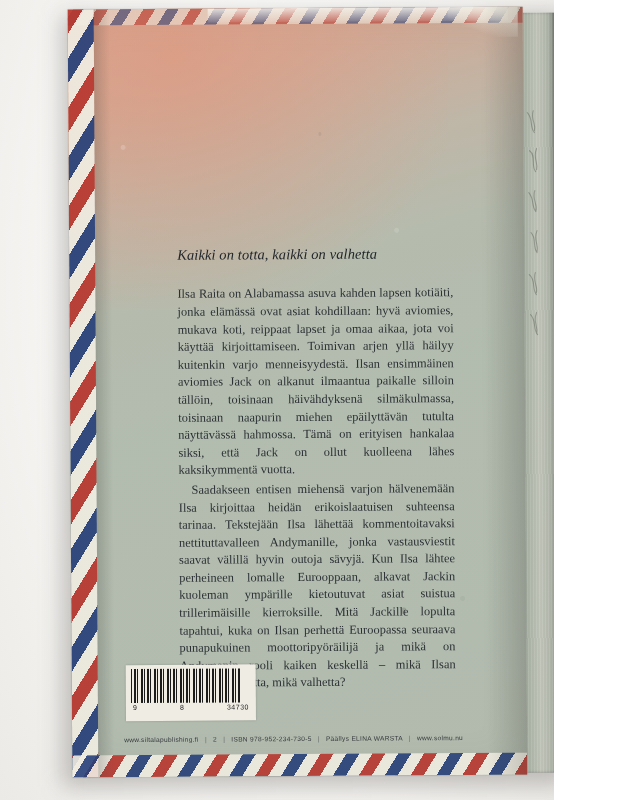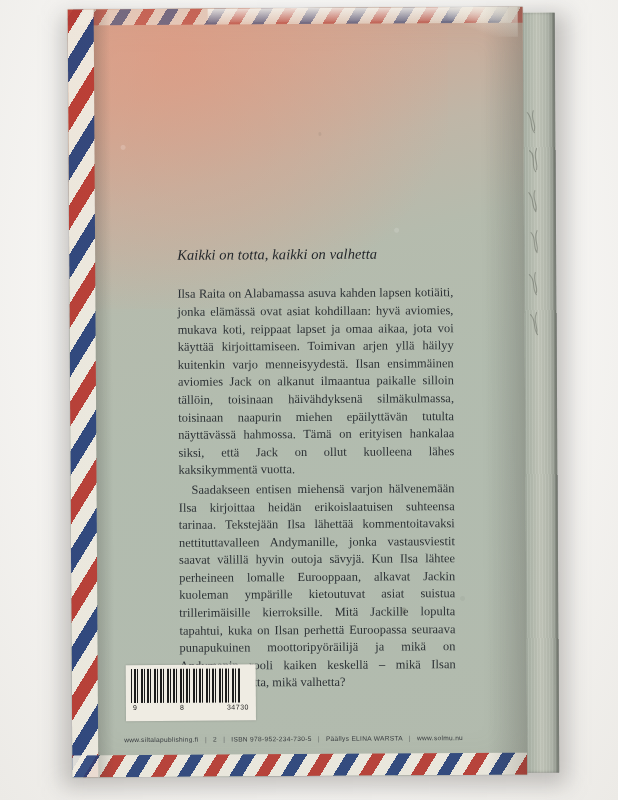--- a/index.html
+++ b/index.html
@@ -10,21 +10,21 @@
   body {
     width: 618px;
     height: 800px;
     overflow: hidden;
     font-family: "Liberation Serif", serif;
   }
 
   
   .photo-stage {
     position: relative;
-    width: 618px;
+    width: 554px;
     height: 800px;
     background: #f2f2f0;
     overflow: hidden;
   }
 
   
   .backdrop {
     position: absolute;
     inset: 0;
     background:

